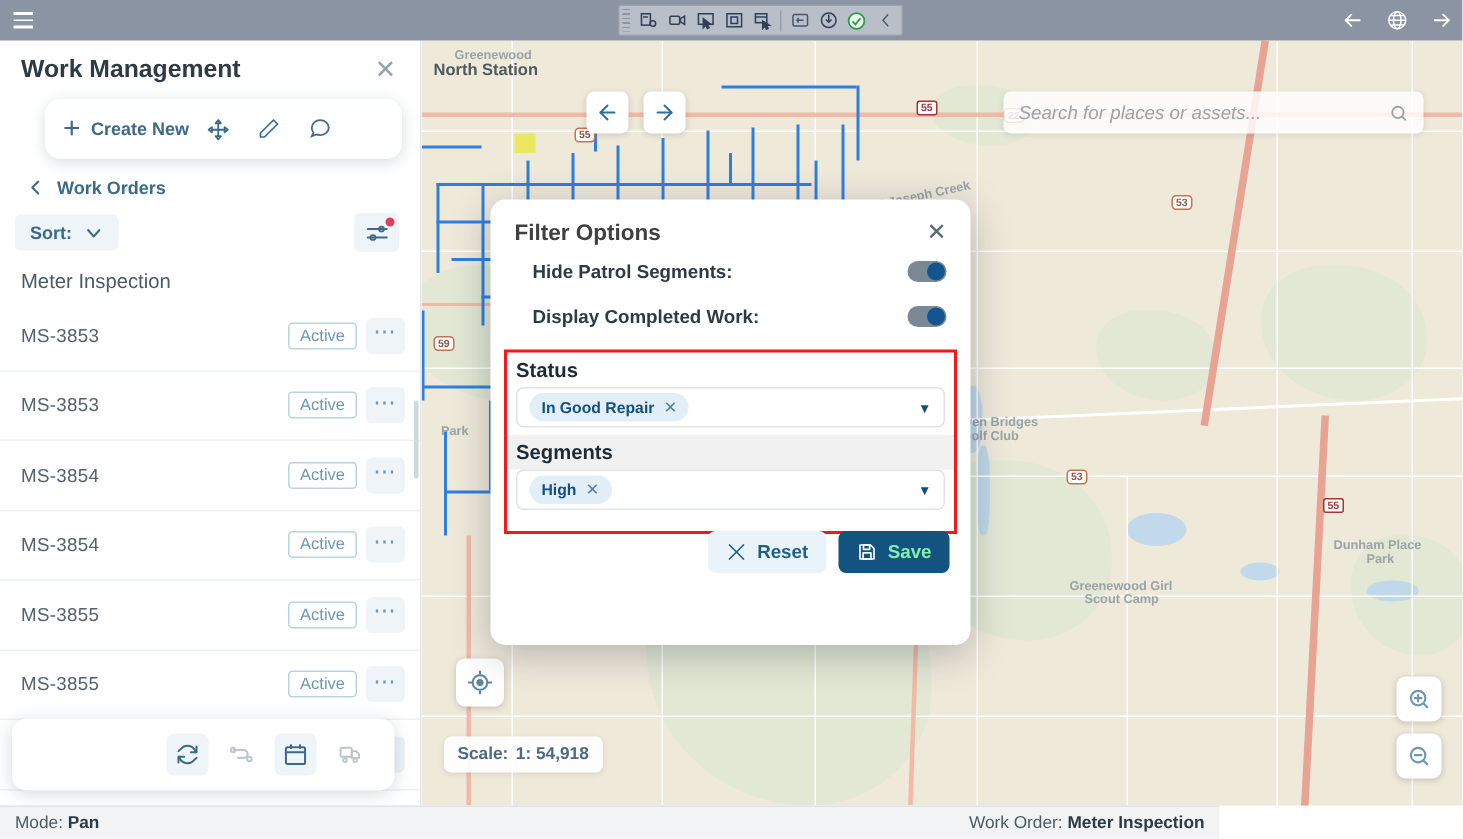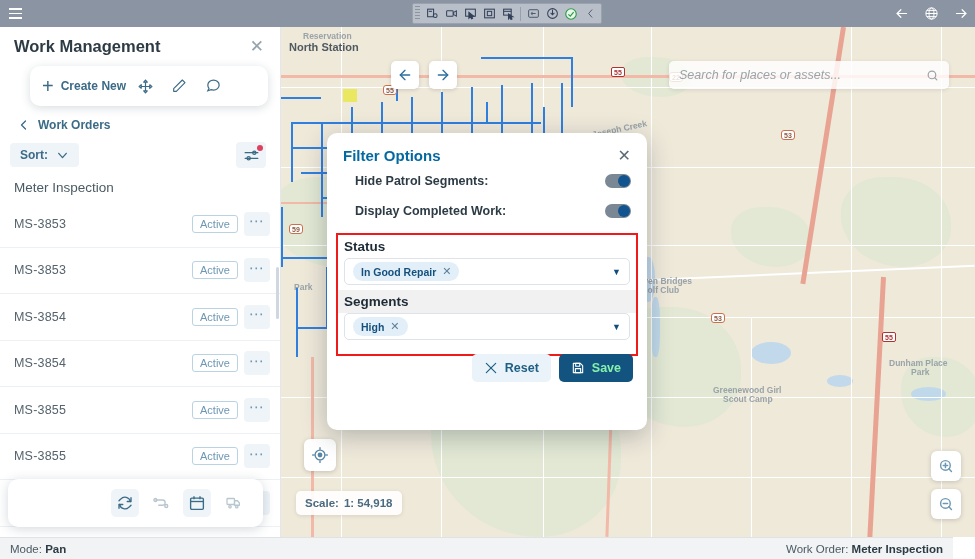--- a/index.html
+++ b/index.html
@@ -108,21 +108,21 @@
   .bottom-bar {
     position:absolute; left:8px; bottom:32px; width:255px; height:48px;
     background:#fff; border-radius:10px; box-shadow: 0 2px 12px rgba(40,60,80,.20);
     display:flex; align-items:center; justify-content:flex-end; gap:8px; padding: 0 16px 0 10px;
   }
   .bb-ico { width:28px;height:28px;border-radius:5px; display:flex;align-items:center;justify-content:center; cursor:pointer;}
   .bb-ico.active { background:#eef4f8; }
 
   
   .statusbar {
-    position:absolute; bottom:0; left:0; width:953px; height:22px;
+    position:absolute; bottom:0; left:0; width:813px; height:22px;
     background:#f1f3f5; border-top:1px solid #dfe3e7;
     display:flex; align-items:center; z-index:70;
     font-size:11.5px; color:#4b5a63;
   }
   .sb-left { padding-left: 10px; }
   .sb-right { position:absolute; right:10px; }
   .sb-b { font-weight:700; color:#2d3b45; }
 
   
   .map {
@@ -170,21 +170,21 @@
   .zoom-btn { width:30px;height:30px;background:#fff;border-radius:6px;
     display:flex;align-items:center;justify-content:center;cursor:pointer;box-shadow:0 1px 5px rgba(0,0,0,.18);}
 
   
   .dialog {
     position:absolute; left:327px; top:133px; width:320px; height:297px;
     background:#fff; border-radius:10px; box-shadow:0 6px 26px rgba(20,35,50,.28);
     z-index:50;
   }
   .dlg-head { display:flex; align-items:center; justify-content:space-between; padding:14px 16px 2px 16px;}
-  .dlg-title { font-size:15px; font-weight:700; color:#0369a1;}
+  .dlg-title { font-size:15px; font-weight:700; color:#404040;}
   .dlg-close { font-size:16px; color:#5b6b75; cursor:pointer; line-height:1;}
   .toggle-row { display:flex; align-items:center; justify-content:space-between; padding: 8px 16px 8px 28px;}
   .toggle-row .lbl { font-size:12.5px; color:#2d3b45; font-weight:700;}
   .switch { width:26px;height:14px;border-radius:8px;background:#7a8794; position:relative; cursor:pointer;}
   .switch .knob { position:absolute; right:1px; top:1px; width:12px;height:12px;border-radius:50%; background:#11548f;}
 
   .redbox { position:absolute; left:9px; top:100px; width:302px; height:123px; border:2px solid #ef1b1b; }
   .field-label { font-size:13.5px; font-weight:700; color:#1d2b36; padding: 4px 0 4px 6px; }
   .multiselect {
     display:flex; align-items:center; margin: 0 6px; height:27px;
@@ -278,21 +278,21 @@
     <div class="elec" style="left:15px;top:300px;width:45px;height:2.2px;"></div>
     <div class="elec" style="left:45px;top:240px;width:2.2px;height:60px;"></div>
     <div class="elec" style="left:0;top:230px;width:60px;height:2.2px;"></div>
     <div class="elec" style="left:0;top:180px;width:2.2px;height:60px;"></div>
     <div class="elec" style="left:240px;top:205px;width:2.2px;height:45px;"></div>
     <div class="elec" style="left:262px;top:80px;width:2.2px;height:95px;"></div>
     <div class="elec" style="left:115px;top:56px;width:2.2px;height:18px;"></div>
     <div class="elec" style="left:205px;top:75px;width:2.2px;height:20px;"></div>
     <div style="position:absolute;left:62px;top:62px;width:14px;height:13px;background:#e8e84a;opacity:.85"></div>
 
-    <div class="maplabel" style="left:22px;top:5px;">Reservation</div>
+    <div class="maplabel" style="left:22px;top:5px;">Greenewood</div>
     <div class="maplabel big" style="left:8px;top:14px;color:#4f5a60;">North Station</div>
     <div class="maplabel" style="left:300px;top:99px;transform:rotate(-12deg);">St Joseph Creek</div>
     <div class="maplabel" style="left:352px;top:250px;">Seven Bridges</div>
     <div class="maplabel" style="left:360px;top:259px;">Golf Club</div>
     <div class="maplabel" style="left:608px;top:332px;">Dunham Place</div>
     <div class="maplabel" style="left:630px;top:341px;">Park</div>
     <div class="maplabel" style="left:432px;top:359px;">Greenewood Girl</div>
     <div class="maplabel" style="left:442px;top:368px;">Scout Camp</div>
     <div class="maplabel" style="left:13px;top:256px;">Park</div>
 

